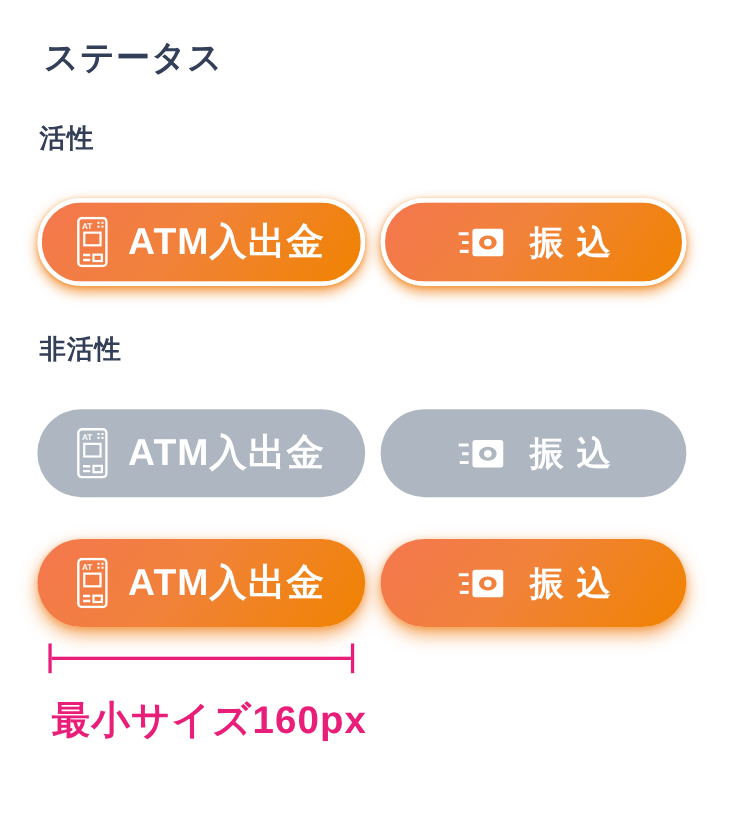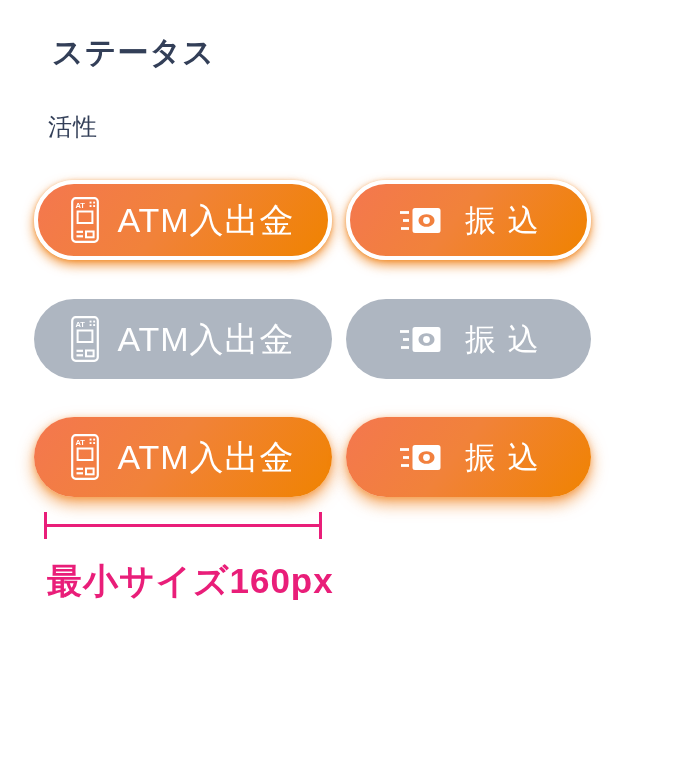--- a/index.html
+++ b/index.html
@@ -4,60 +4,60 @@
 <style>
   html,body { margin:0; padding:0; }
   body {
     width:686px; height:764px; background:#ffffff;
     font-family:"Liberation Sans","DejaVu Sans",sans-serif;
     overflow:hidden;
   }
   .page { padding:36px 0 0 34px; }
 
   .page-title {
-    margin:0 0 0 18px; font-size:31px; line-height:34px; font-weight:700;
+    margin:0 0 0 6px; font-size:31px; line-height:34px; font-weight:700;
     color:#333F58; letter-spacing:1px;
   }
   .state-label {
-    margin:0 0 0 14px; font-size:24px; line-height:30px; font-weight:400;
+    margin:0 0 0 2px; font-size:24px; line-height:30px; font-weight:700;
     color:#333F58; letter-spacing:1px;
   }
   .lbl-active   { margin-top:42px; }
   .lbl-inactive { margin-top:43px; }
   .lbl-focus    { margin-top:36px; }
 
   .btn-row { display:flex; gap:14px; }
   .row-active   { margin-top:38px; }
   .row-inactive { margin-top:39px; }
   .row-focus    { margin-top:38px; }
 
   .btn {
     display:flex; align-items:center; justify-content:center; gap:18px;
     height:80px; border-radius:40px; box-sizing:border-box;
     padding:0; cursor:pointer; font-family:inherit;
   }
   .btn-atm      { width:298px; }
-  .btn-transfer { width:245px;gap:23px; }
+  .btn-transfer { width:278px;gap:23px; }
 
   .btn-active {
     background:linear-gradient(128deg,#F4774F 0%,#F1823A 45%,#F08300 100%);
     border:4px solid #ffffff;
     box-shadow:0 5px 12px rgba(238,118,0,0.75), 0 1px 4px rgba(238,118,0,0.45);
   }
   .btn-inactive {
     background:#AEB6C1; border:none; cursor:default;
   }
   .btn-focus {
     background:linear-gradient(128deg,#F4774F 0%,#F1823A 45%,#F08300 100%);
     border:none;
     box-shadow:0 7px 16px rgba(238,115,0,0.6), 0 2px 6px rgba(238,115,0,0.35);
   }
 
   .btn-label {
-    color:#ffffff; font-size:34px; font-weight:400; letter-spacing:1px;
+    color:#ffffff; font-size:34px; font-weight:700; letter-spacing:1px;
     line-height:1; white-space:nowrap;
   }
   .transfer-label {
     font-size:31px; letter-spacing:0.38em; margin-right:-0.38em;
   }
 
   .icon { display:flex; align-items:center; }
   .icon svg { display:block; }
 
   .measure {
@@ -104,20 +104,21 @@
           <line x1="3" y1="21.5" x2="11" y2="21.5" stroke="#fff" stroke-width="2.8"></line>
           <path fill="#fff" fill-rule="evenodd" d="M17 1 h23 a2.5 2.5 0 0 1 2.5 2.5 v20 a2.5 2.5 0 0 1 -2.5 2.5 h-23 a2.5 2.5 0 0 1 -2.5 -2.5 v-20 A2.5 2.5 0 0 1 17 1 Z
                M28.5 7.2 a8 6.3 0 1 0 0.001 0 Z"></path>
           <circle cx="28.5" cy="13.5" r="3.4" fill="#fff"></circle>
         </svg>
       </span>
       <span class="btn-label transfer-label">振込</span>
     </button>
   </div>
 
+  <div class="state-label lbl-inactive">非活性</div>
   <div class="btn-row row-inactive">
     <button class="btn btn-atm btn-inactive">
       <span class="icon">
         <svg width="28" height="46" viewBox="0 0 28 46" fill="none" xmlns="http://www.w3.org/2000/svg">
           <rect x="1.2" y="1.2" width="25.6" height="43.6" rx="3.5" stroke="#fff" stroke-width="2.2"></rect>
           <text x="4.5" y="11" font-size="7.5" font-weight="bold" fill="#fff" font-family="Liberation Sans, sans-serif">AT</text>
           <rect x="18.6" y="4.6" width="1.9" height="1.9" fill="#fff"></rect>
           <rect x="22.2" y="4.6" width="1.9" height="1.9" fill="#fff"></rect>
           <rect x="18.6" y="8.1" width="1.9" height="1.9" fill="#fff"></rect>
           <rect x="22.2" y="8.1" width="1.9" height="1.9" fill="#fff"></rect>

